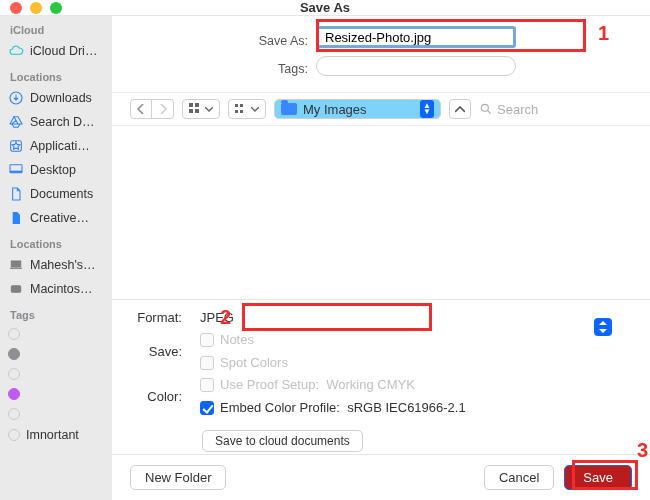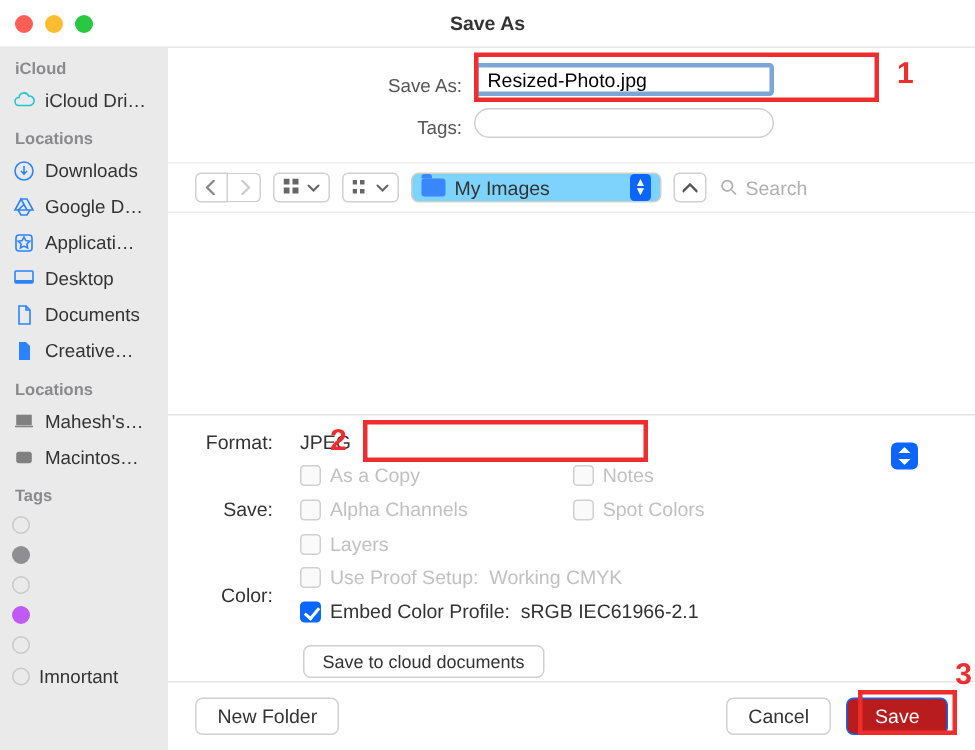--- a/index.html
+++ b/index.html
@@ -1,17 +1,17 @@
 <!DOCTYPE html>
 <html><head>
 <meta charset="utf-8">
 <style>
 * { box-sizing: border-box; margin: 0; padding: 0; font-family: -apple-system, BlinkMacSystemFont, "Helvetica Neue", sans-serif; }
 body { width: 650px; height: 500px; background: #fff; overflow: hidden; display:flex; flex-direction:column; }
-.titlebar { height: 32px; display:flex; align-items:center; position:relative; border-bottom:1px solid #e7e7e7; }
+.titlebar { height: 16px; display:flex; align-items:center; position:relative; border-bottom:1px solid #e7e7e7; }
 .traffic { display:flex; gap:8px; margin-left:10px; }
 .traffic span { width:12px; height:12px; border-radius:50%; display:block; }
 .t-red{background:#ff5f57;} .t-yel{background:#febc2e;} .t-grn{background:#28c840;}
 .title { position:absolute; left:0; right:0; text-align:center; font-size:13px; font-weight:600; color:#333; }
 .main { flex:1; display:flex; }
 .sidebar { width:112px; background:#eaeaeb; display:flex; flex-direction:column; font-size:12.5px; color:#333; overflow:hidden; }
 .sb-sec { color:#8a8a8d; font-size:11px; font-weight:600; padding:8px 10px 3px 10px; }
 .sb-item { padding:4px 8px; display:flex; align-items:center; gap:6px; white-space:nowrap; overflow:hidden; }
 .sb-item svg { width:16px; height:16px; flex-shrink:0; }
 .sb-icloud{ stroke:#1ec6cf; }
@@ -98,21 +98,21 @@
         <svg class="sb-blue" viewBox="0 0 24 24" fill="none" stroke-width="1.6">
           <circle cx="12" cy="12" r="9"></circle>
           <path d="M12 7v8m-3-3l3 3 3-3"></path>
         </svg>
         <span>Downloads</span>
       </div>
     <div class="sb-item">
         <svg class="sb-blue" viewBox="0 0 24 24" fill="none" stroke-width="1.6">
           <path d="M9 4h6l6 11h-6L9 4zM3 15l6-11 3 5.5L6 15H3zM6 15h12l-3 5H9l-3-5z"></path>
         </svg>
-        <span>Google D…</span>
+        <span>Search D…</span>
       </div>
     <div class="sb-item">
         <svg class="sb-blue" viewBox="0 0 24 24" fill="none" stroke-width="1.6">
           <rect x="4" y="4" width="16" height="16" rx="3"></rect>
           <path d="M12 6l1.8 3.6 4 .6-2.9 2.8.7 4-3.6-1.9L8.4 17l.7-4L6.2 10.2l4-.6L12 6z"></path>
         </svg>
         <span>Applicati…</span>
       </div>
     <div class="sb-item">
         <svg class="sb-blue" viewBox="0 0 24 24" fill="none" stroke-width="1.6">
@@ -252,34 +252,20 @@
       </div>
       <div class="hilite hl2"></div>
       <div class="callout c2">2</div>
 
       <div class="brow">
         <div class="blabel">Save:</div>
         <div class="opt-cols">
           <div class="opt-col">
             <label class="chk">
                 <input type="checkbox" disabled="" style="">
-                <span>As a Copy</span>
-              </label>
-            <label class="chk">
-                <input type="checkbox" disabled="" style="">
-                <span>Alpha Channels</span>
-              </label>
-            <label class="chk">
-                <input type="checkbox" disabled="" style="">
-                <span>Layers</span>
-              </label>
-          </div>
-          <div class="opt-col">
-            <label class="chk">
-                <input type="checkbox" disabled="" style="">
                 <span>Notes</span>
               </label>
             <label class="chk">
                 <input type="checkbox" disabled="" style="">
                 <span>Spot Colors</span>
               </label>
           </div>
         </div>
       </div>
 

